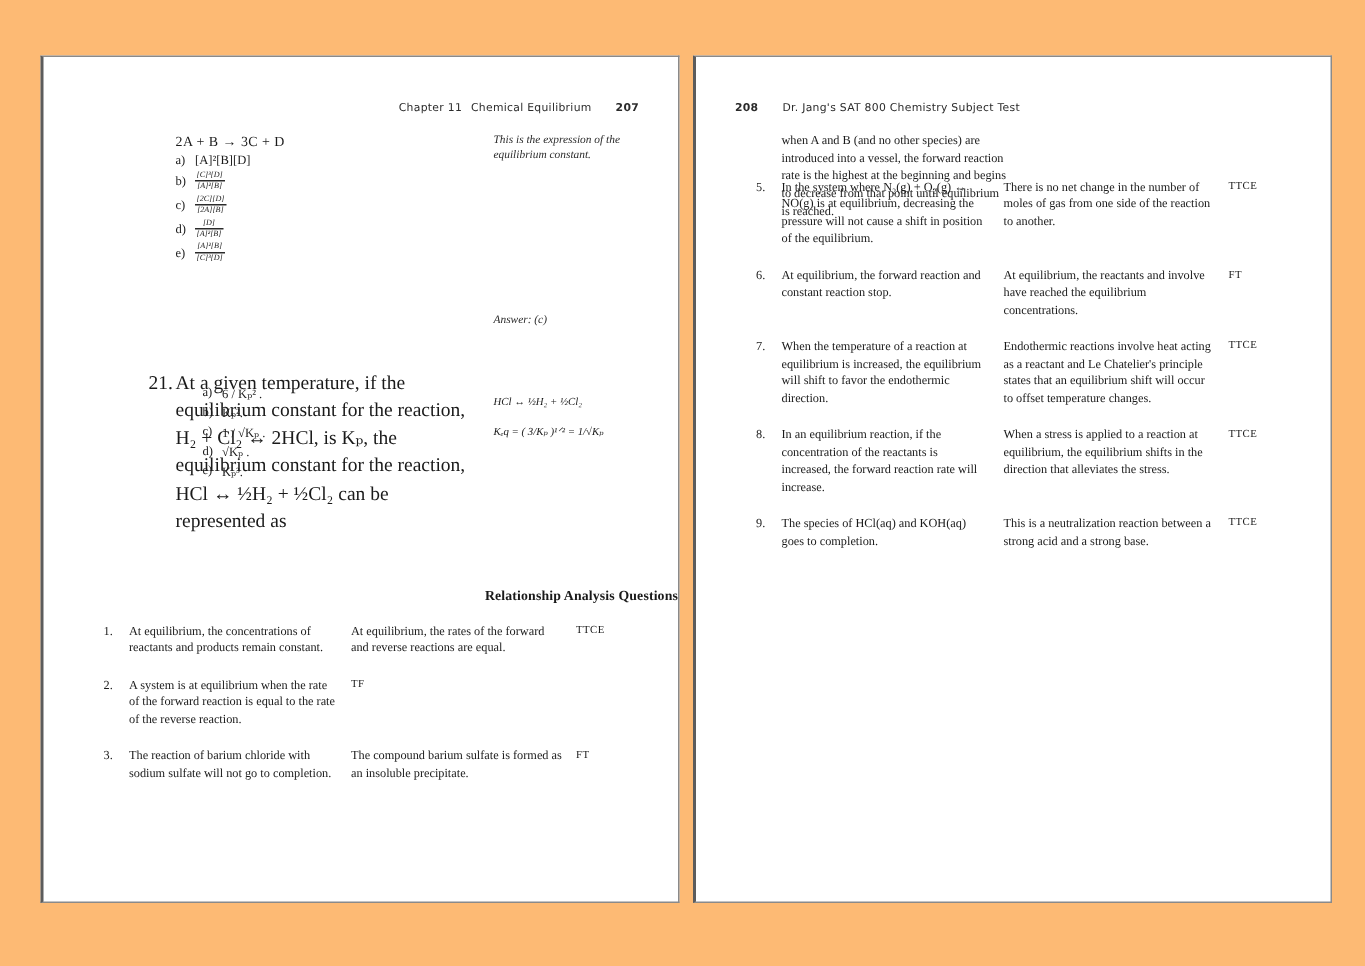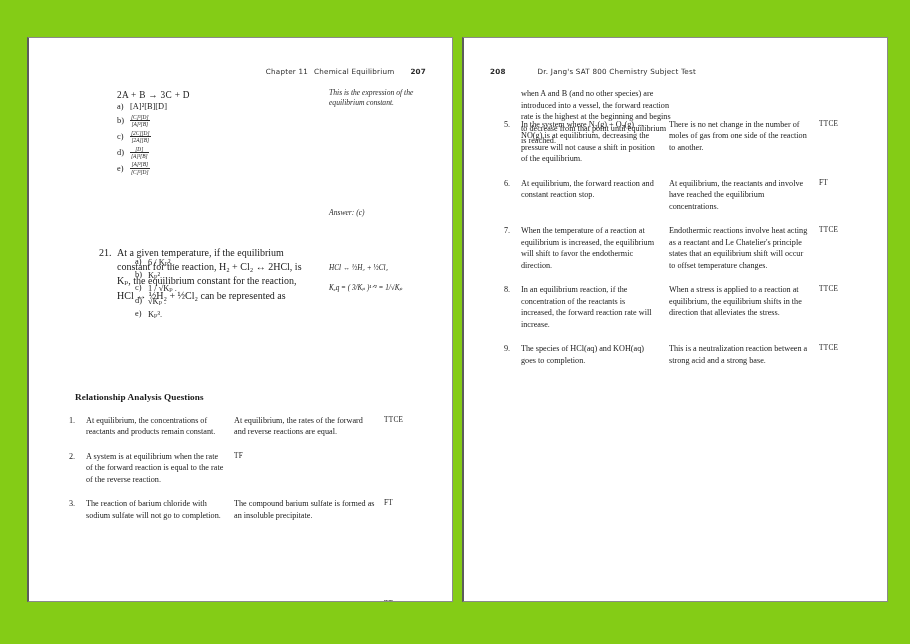--- a/index.html
+++ b/index.html
@@ -12,21 +12,21 @@
   }
   body {
     font-family: "Liberation Serif", "DejaVu Serif", serif;
     color: #1a1a1a;
   }
 
   #spread {
     position: relative;
     width: 910px;
     height: 644px;
-    background: #84cc16;
+    background: #fdba74;
   }
 
   .page {
     position: absolute;
     top: 37px;
     height: 565px;
     background: #ffffff;
     border: 1px solid #8a8a8a;
     border-left: 2px solid #5c5c5c;
     box-sizing: border-box;
@@ -41,21 +41,21 @@
     font-family: "DejaVu Sans", "Liberation Sans", sans-serif;
     font-size: 7.2px;
     letter-spacing: .2px;
     color: #2b2b2b;
     white-space: nowrap;
   }
   .runhead-left  { top: 29px; right: 26px; }
   .runhead-right { top: 29px; left: 26px; }
   .runhead .folio { font-weight: bold; }
   .runhead-left .folio  { margin-left: 16px; }
-  .runhead-right .folio { margin-right: 32px; }
+  .runhead-right .folio { margin-right: 16px; }
   .runhead .chap { margin-right: 6px; }
 
   
   .eqline {
     position: absolute;
     top: 52px;
     left: 88px;
     font-size: 9.3px;
     letter-spacing: .3px;
   }
@@ -99,21 +99,21 @@
     text-align: center;
     font-size: 5.4px;
     line-height: 1.18;
     font-style: italic;
   }
   .frac .num { display: block; border-bottom: 1px solid #2b2b2b; padding: 0 1px; }
   .frac .den { display: block; padding: 0 1px; }
 
   .qblock {
     position: absolute;
-    font-size: 10px;
+    font-size: 13px;
     line-height: 1.42;
   }
   .q21 { top: 208px; left: 88px; width: 198px; }
   .q21 .qnum {
     position: absolute;
     left: -18px;
     top: 0;
   }
   .q21 .qtext { display: block; }
 
@@ -124,25 +124,24 @@
   }
   .formula-1 { top: 226px; left: 300px; }
   .formula-2 { top: 245px; left: 300px; }
 
   
   .raq-title {
     position: absolute;
     top: 354px;
     left: 0;
     width: 100%;
-    text-align: left;
+    text-align: right;
     font-weight: bold;
     font-size: 9.2px;
     letter-spacing: .1px;
-    padding-left: 46px;
   }
 
   
   .raq {
     position: absolute;
     left: 40px;
     width: 360px;
     font-size: 8.2px;
     line-height: 1.4;
   }

